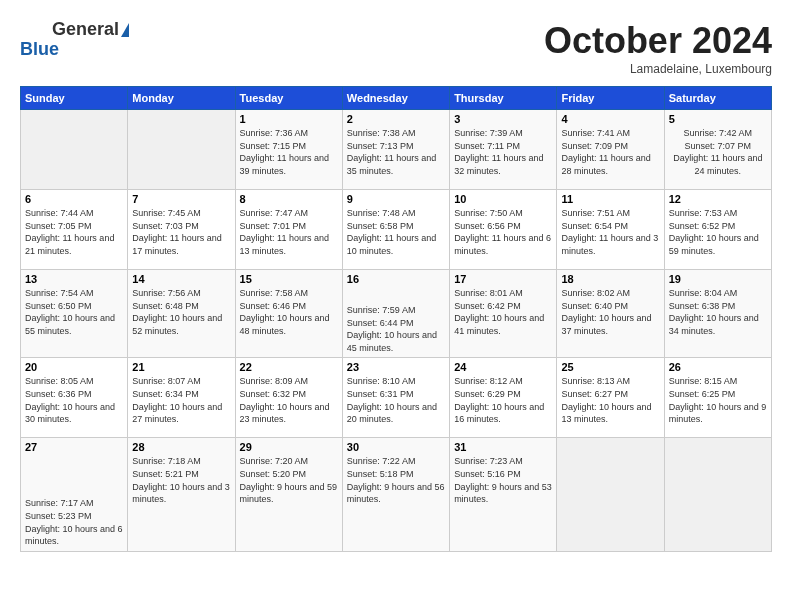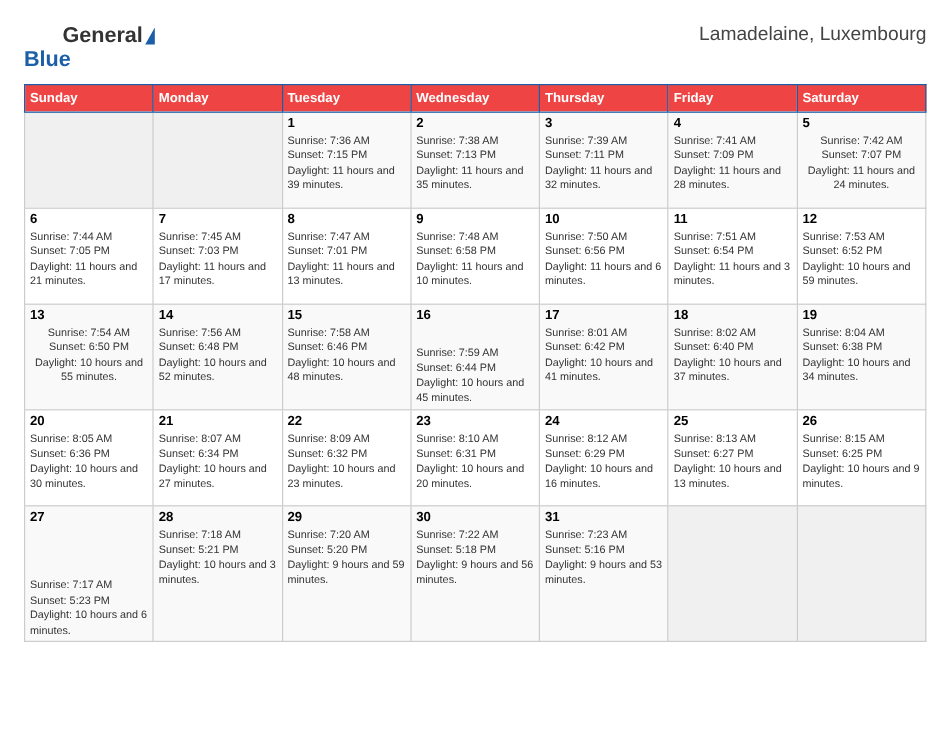--- a/index.html
+++ b/index.html
@@ -41,30 +41,30 @@
     }
     .title-block {
       text-align: right;
     }
     .month-title {
       font-size: 36px;
       font-weight: bold;
       color: #222;
     }
     .location-title {
-      font-size: 16px;
+      font-size: 12px;
       color: #444;
     }
     table {
       width: 100%;
       border-collapse: collapse;
       font-size: 10px;
     }
     thead th {
-      background: #ef4444;
+      background: #1d4ed8;
       color: #fff;
       padding: 5px 4px;
       text-align: left;
       font-size: 11px;
       font-weight: bold;
       border: 1px solid #1a5fa8;
     }
     tbody td {
       border: 1px solid #ccc;
       vertical-align: top;
@@ -99,20 +99,21 @@
 
 <div class="header">
   <div class="logo">
     <div class="logo-line">
       <span class="logo-general">General</span>
       <span class="logo-icon"></span>
     </div>
     <span class="logo-blue">Blue</span>
   </div>
   <div class="title-block">
+    <div class="month-title">October 2024</div>
     <div class="location-title">Lamadelaine, Luxembourg</div>
   </div>
 </div>
 
 <table>
   <thead>
     <tr>
     <th>Sunday</th>
         <th>Monday</th>
         <th>Tuesday</th>
@@ -197,21 +198,21 @@
         <td>
           <span class="day-num">12</span>
           <div class="day-info" style="white-space: pre-line;">Sunrise: 7:53 AM
 Sunset: 6:52 PM
 Daylight: 10 hours and 59 minutes.</div>
         </td>
       </tr>
       <tr>
         <td>
           <span class="day-num">13</span>
-          <div class="day-info" style="white-space: pre-line; text-align: center;">Sunrise: 7:54 AM
+          <div class="day-info" style="white-space: pre-line;">Sunrise: 7:54 AM
 Sunset: 6:50 PM
 Daylight: 10 hours and 55 minutes.</div>
         </td>
         <td>
           <span class="day-num">14</span>
           <div class="day-info" style="white-space: pre-line;">Sunrise: 7:56 AM
 Sunset: 6:48 PM
 Daylight: 10 hours and 52 minutes.</div>
         </td>
         <td>

